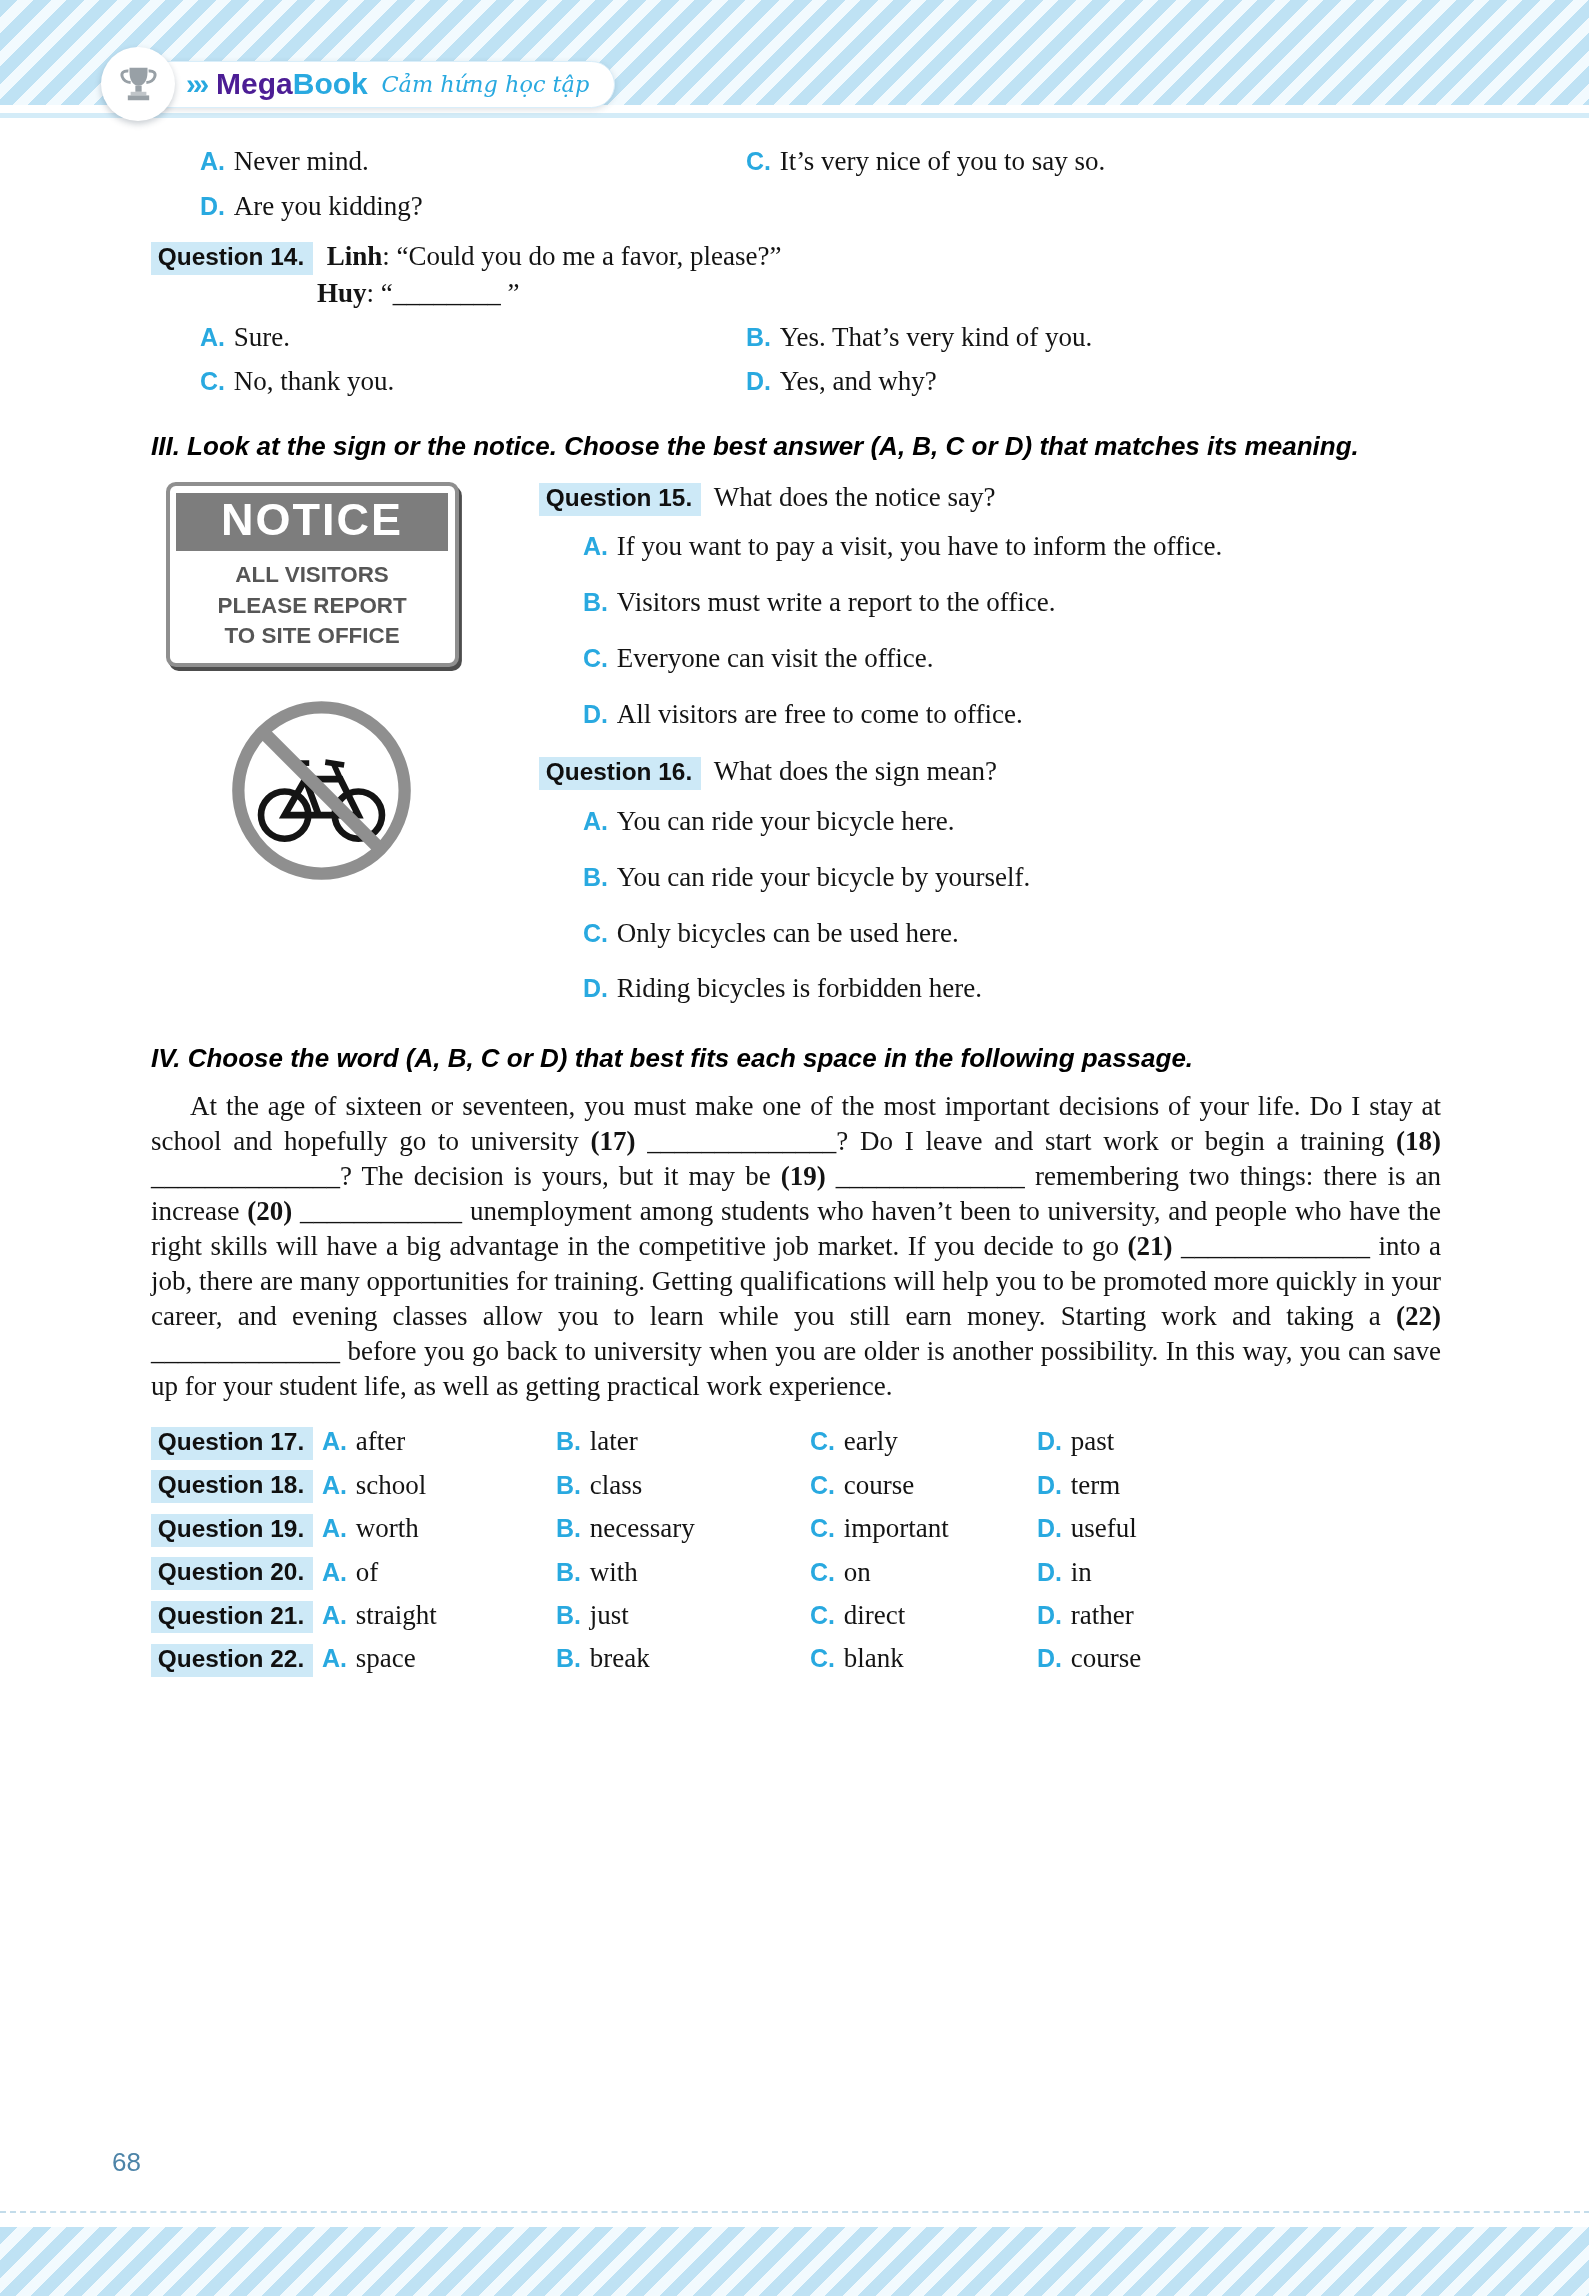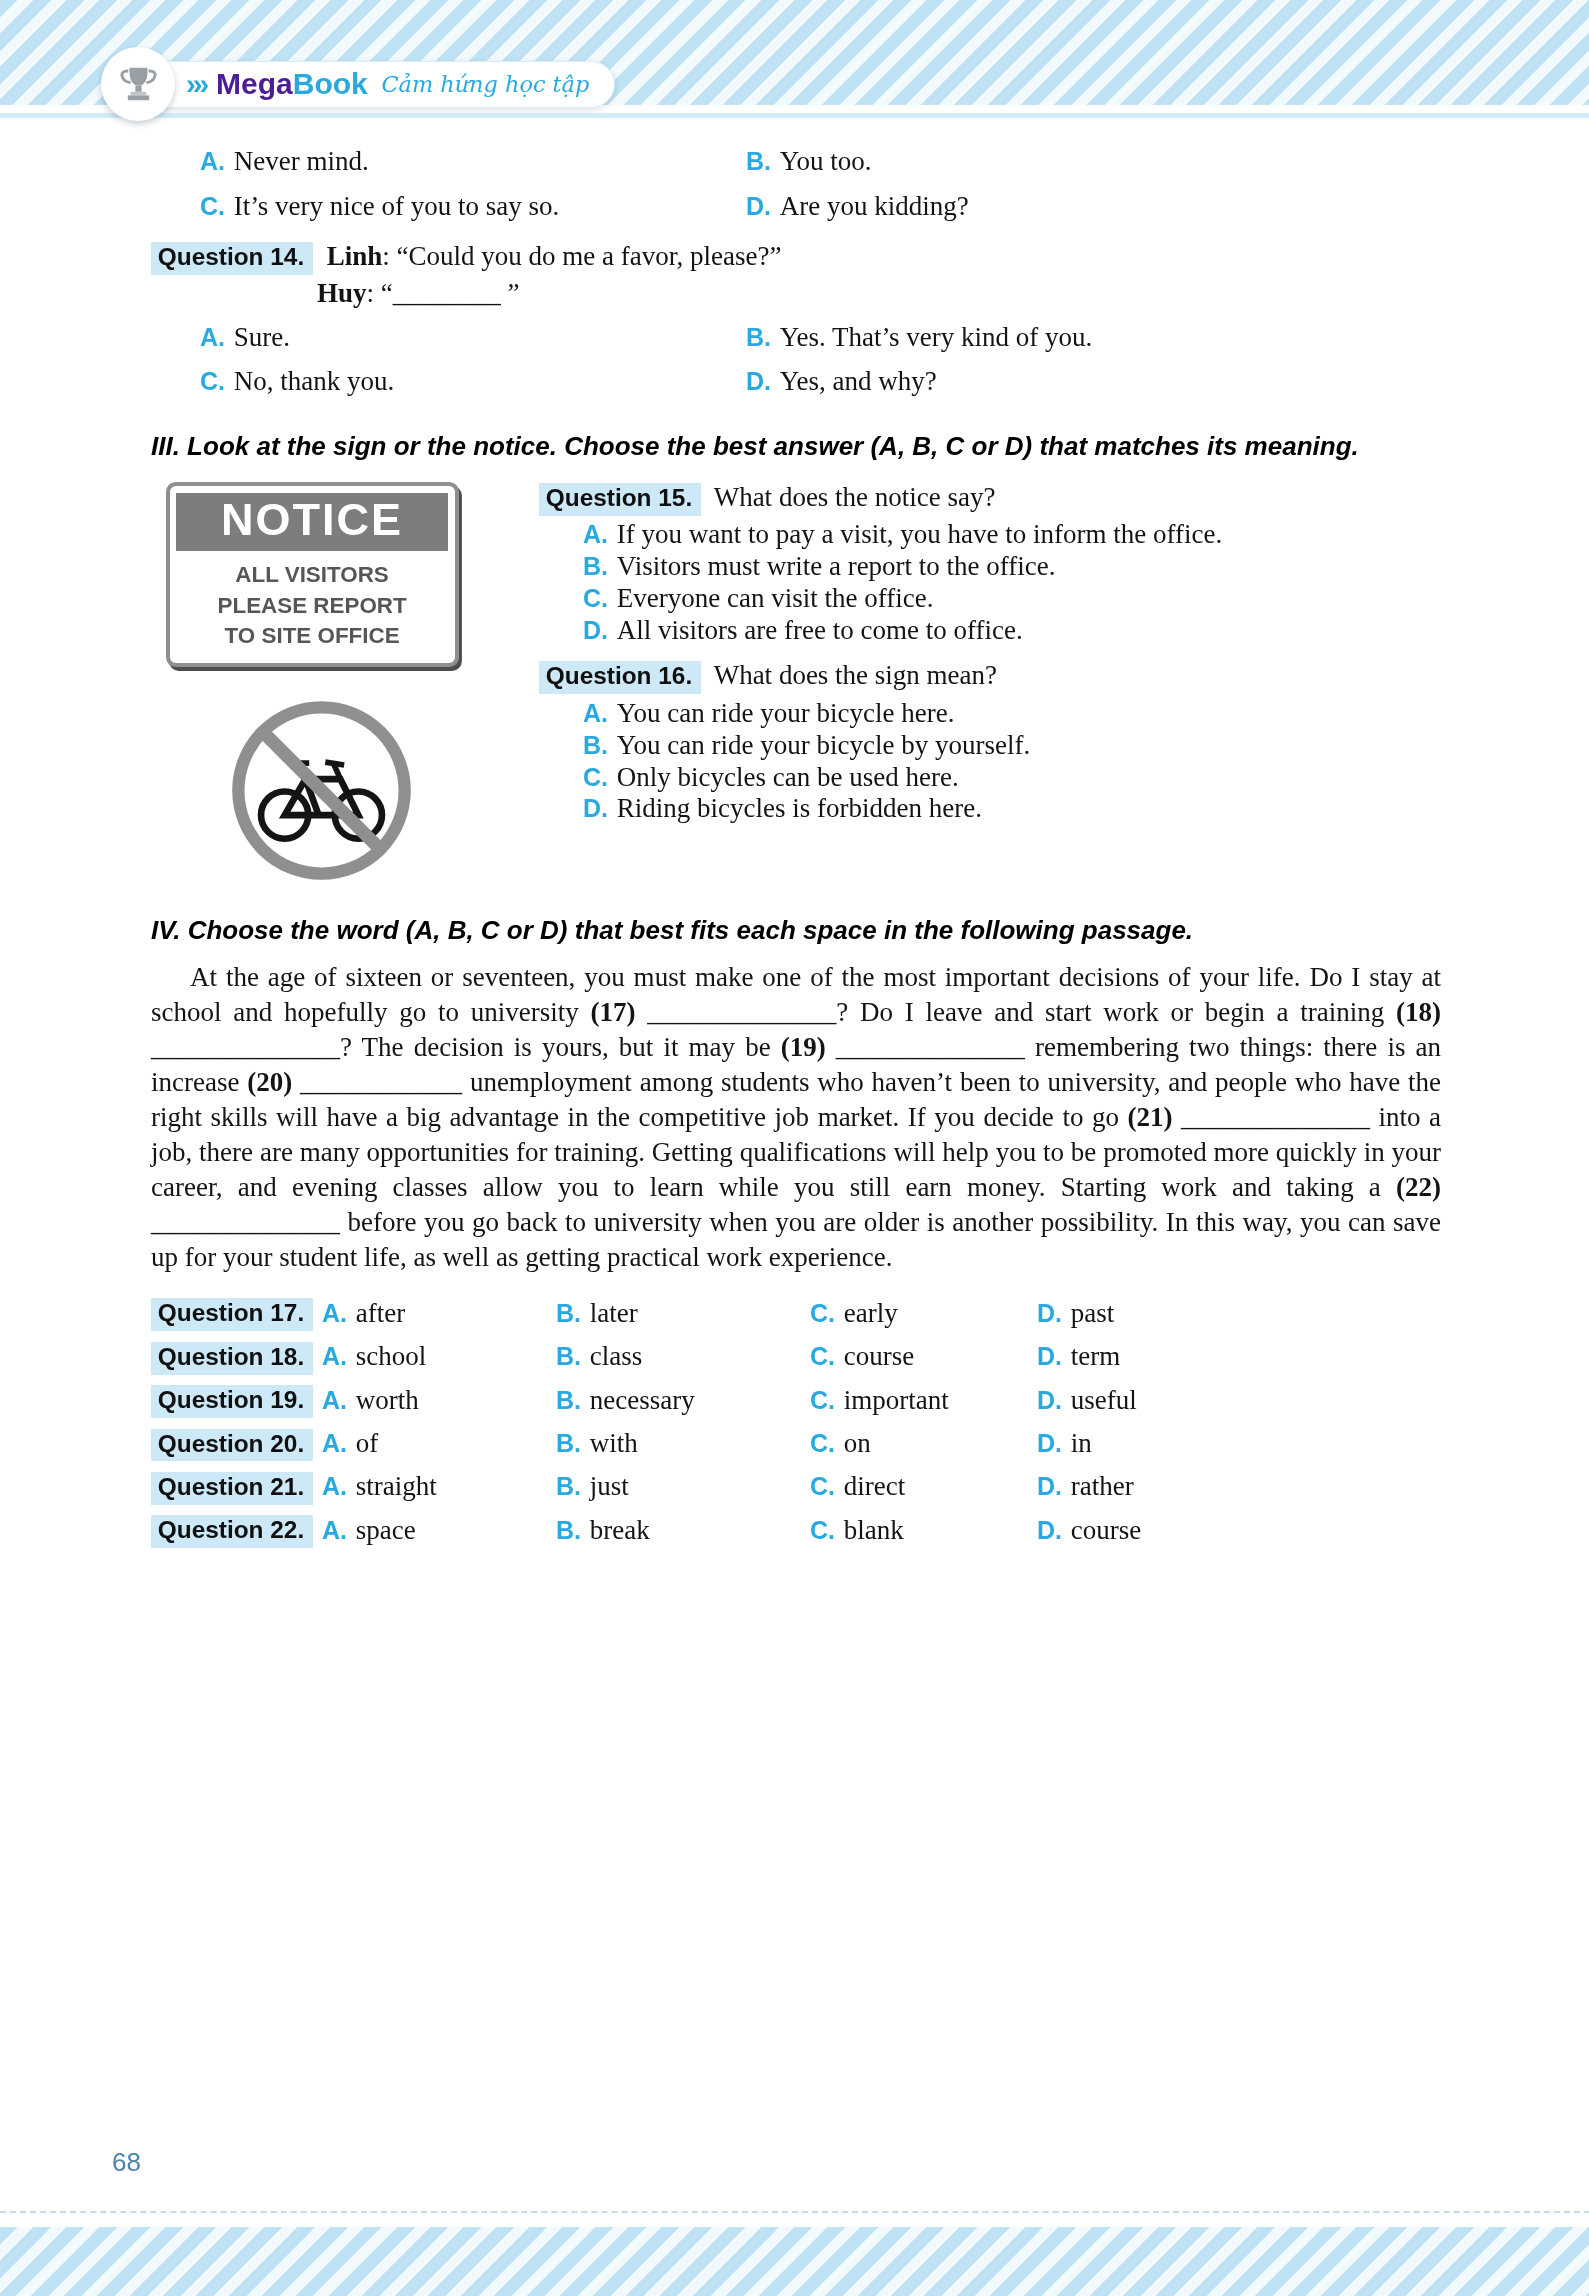--- a/index.html
+++ b/index.html
@@ -80,21 +80,21 @@
   }
   .notice-body {
     text-align:center; font-family:"Liberation Sans", sans-serif; font-weight:bold;
     color:#565656; font-size:22.4px; line-height:1.35; padding:9.8px 0 4.9px;
   }
   .bike-sign { display:block; margin:29px auto 0; }
 
   .sq-head { white-space:nowrap; }
   .sq-question { font-size:27px; margin-left:12.7px; }
   .sq-opts { padding-left:44px; }
-  .sq-opts .option { margin-top:9.8px; line-height:18px; }
+  .sq-opts .option { margin-top:9.8px; line-height:43px; }
   .sq + .sq { margin-top:17.6px; }
 
   
   .passage { font-size:27px; line-height:35px; text-align:justify; text-indent:39px;
     margin-top:13.7px; }
 
   
   .word-table { margin-top:23.4px; display:grid;
     grid-template-columns:171px 234px 254px 227px 1fr;
     row-gap:10.7px; align-items:center; }
@@ -126,21 +126,20 @@
       <span class="chev">›››</span>
       <span class="brand"><span class="mega">Mega</span><span class="book">Book</span></span>
       <span class="tagline">Cảm hứng học tập</span>
     </div>
   </div>
 
   <main class="content">
 
     <div class="opts2" style="margin-top:7.8px">
       <div class="option"><span class="letter">A.</span><span class="otext">Never mind.</span></div>
-      <div class="option"><span class="letter">B.</span><span class="otext">You too.</span></div>
       <div class="option"><span class="letter">C.</span><span class="otext">It’s very nice of you to say so.</span></div>
       <div class="option"><span class="letter">D.</span><span class="otext">Are you kidding?</span></div>
     </div>
 
     <div class="qline">
       <span class="qlabel">Question 14.</span><span class="dialog"><span class="speaker">Linh</span><span>: “Could you do me a favor, please?”</span></span>
     </div>
     <div class="qline line2">
       <span class="dialog"><span class="speaker">Huy</span><span>: “________ ”</span></span>
     </div>

